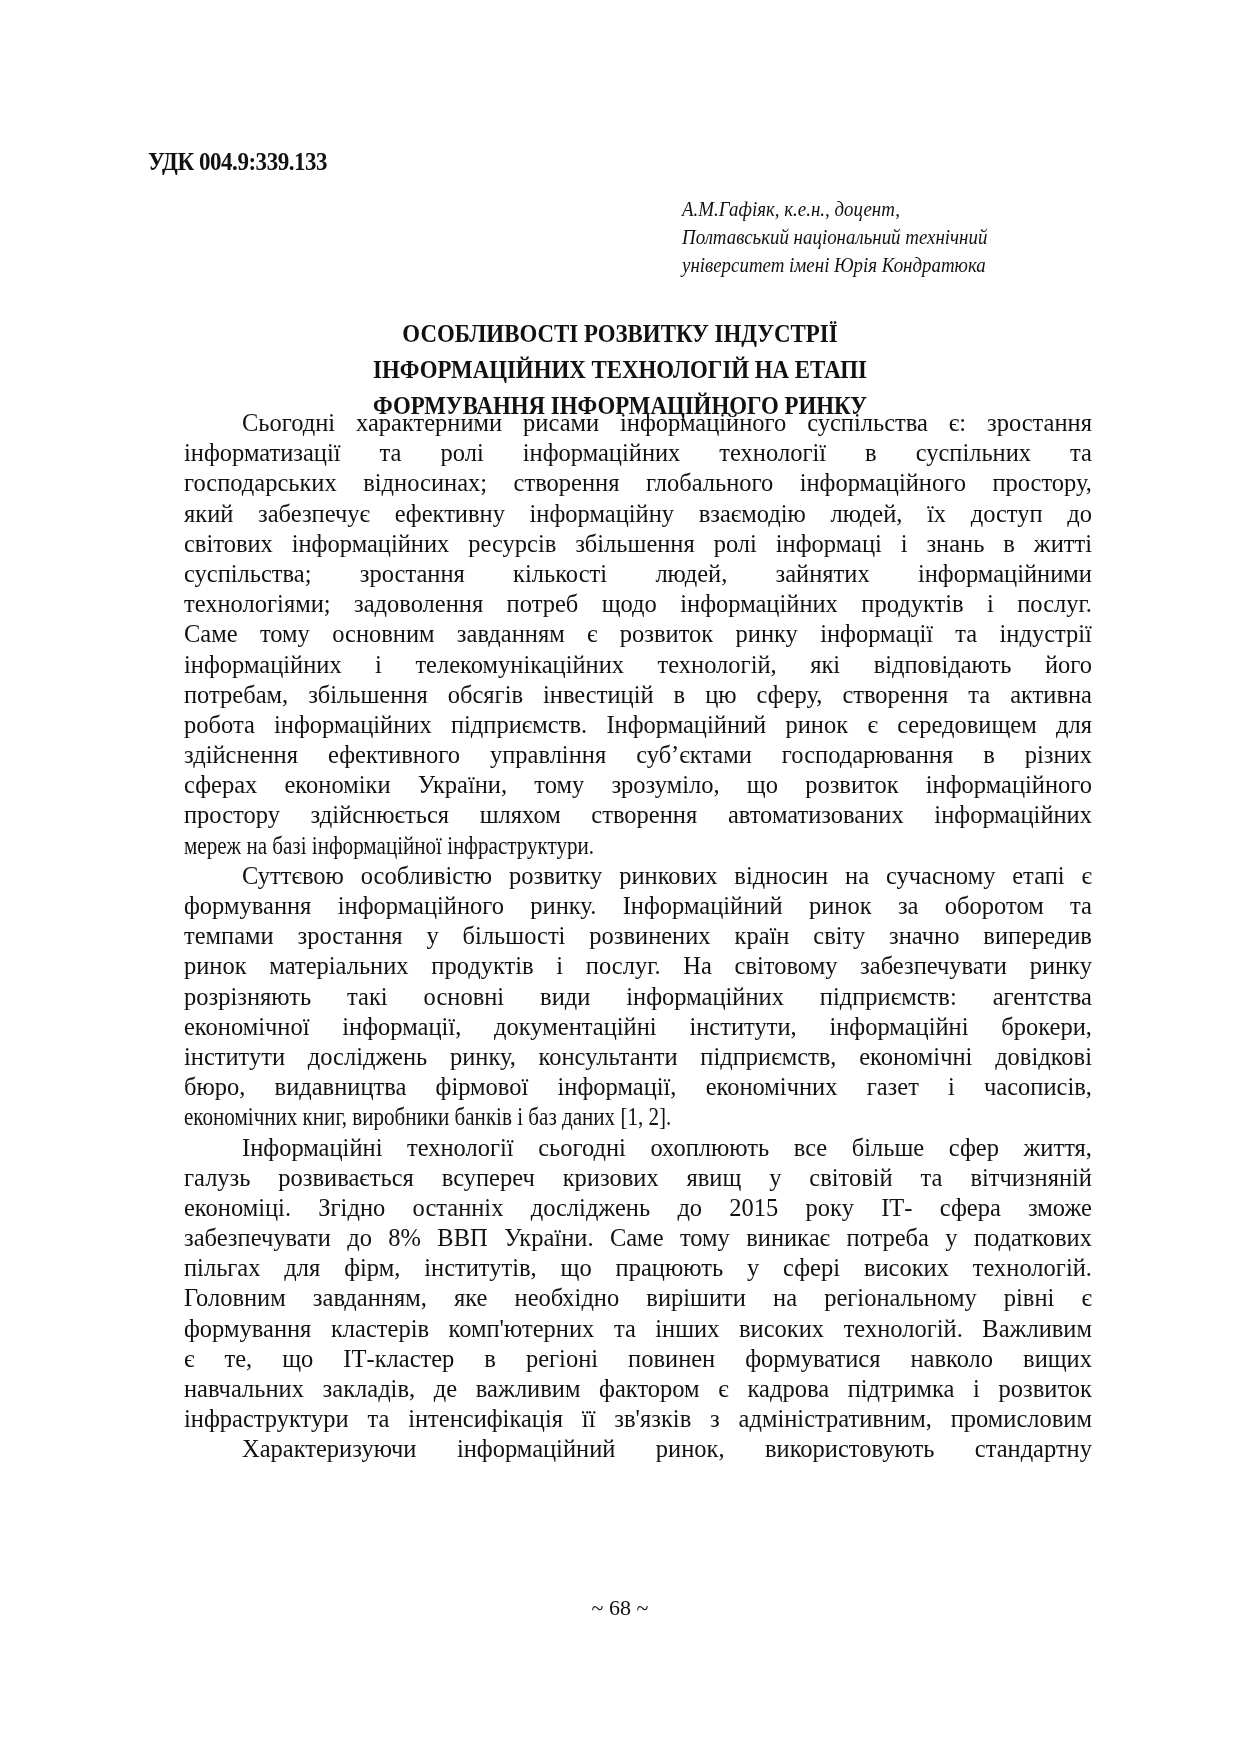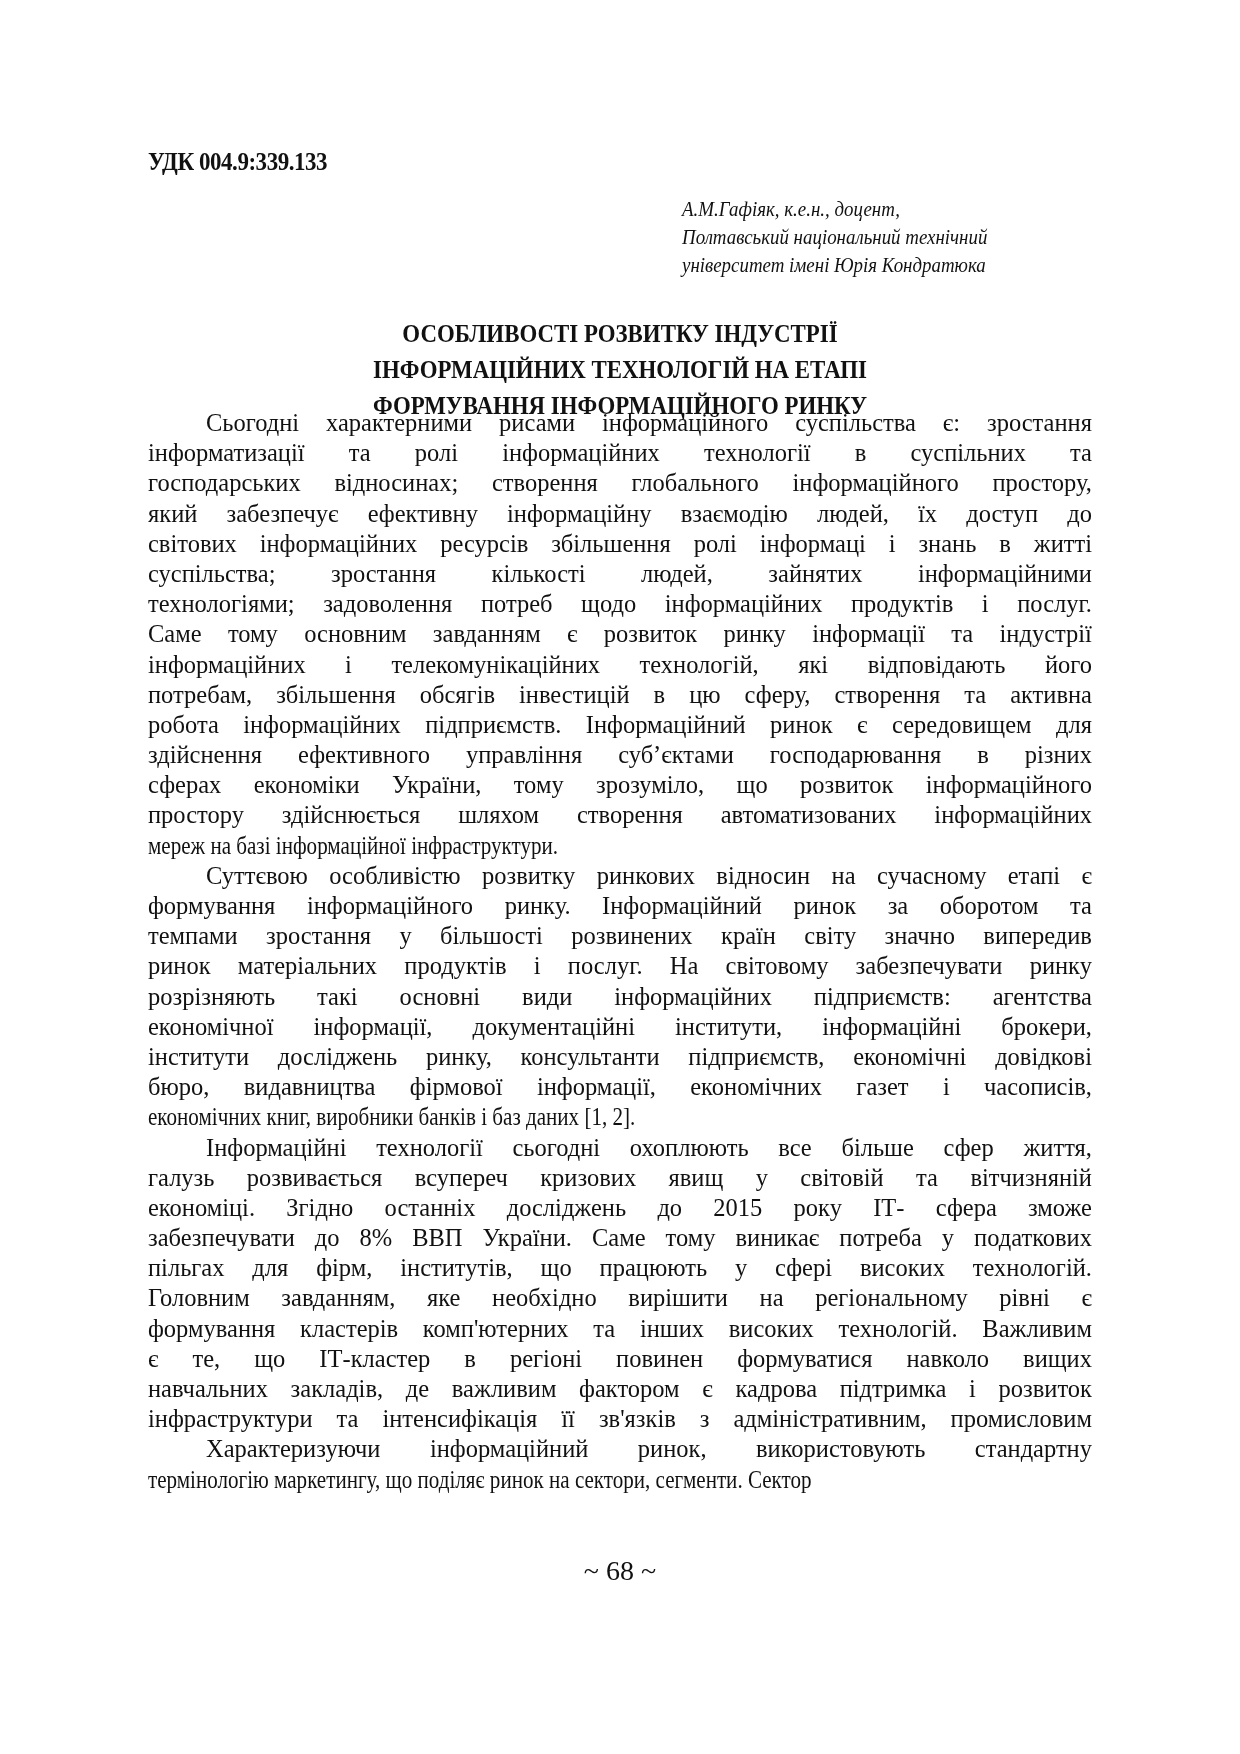--- a/index.html
+++ b/index.html
@@ -8,25 +8,25 @@
   .page { position:absolute; left:0; top:0; width:1240px; height:1754px;padding-left:44px; }
   .udk { position:absolute; left:148px; top:148px; font-size:25px; font-weight:bold;
          letter-spacing:-0.5px; transform:scaleX(0.92); transform-origin:left top; }
   .author { position:absolute; left:682px; top:195px; font-size:21px; font-style:italic;
             line-height:28px; transform:scaleX(0.9); transform-origin:left top; white-space:nowrap; }
   .title { position:absolute; left:140px; width:960px; top:286px; text-align:center;
            font-size:26px; font-weight:bold; line-height:36px;margin-top:30px; }
   .title div { transform:scaleX(0.88); transform-origin:center top; white-space:nowrap; }
   .body { position:absolute; left:148px; top:408px; width:944px; }
   .line { height:30.2px; line-height:30.2px; font-size:24.5px; white-space:nowrap;
-          display:flex; justify-content:space-between; }
+          display:flex; justify-content:space-between;margin-left:36px; }
   .line.last { justify-content:flex-start; gap:0;text-align:center; }
   .line.indent { padding-left:58px; }
   .line span { display:inline-block; }
-  .pagenum { position:absolute; left:0; width:1240px; top:1555px; text-align:center; font-size:28px; }
+  .pagenum { position:absolute; left:0; width:1240px; top:1595px; text-align:center; font-size:22px; }
 </style>
 </head>
 <body>
 
 <div class="page">
   <div class="udk">УДК 004.9:339.133</div>
 
   <div class="author">
     <div>А.М.Гафіяк, к.е.н., доцент,</div>
     <div>Полтавський національний технічний</div>
@@ -376,19 +376,16 @@
         <span>адміністративним,</span>
         <span>промисловим</span>
       </div>
       <div class="line indent">
         <span>Характеризуючи</span>
         <span>інформаційний</span>
         <span>ринок,</span>
         <span>використовують</span>
         <span>стандартну</span>
       </div>
-      <div class="line last">
-        <span style="transform: scaleX(0.86); transform-origin: left center;">термінологію маркетингу, що поділяє ринок на сектори, сегменти. Сектор</span>
-      </div>
     </div>
 
   <div class="pagenum">~ 68 ~</div>
 </div>
 
 </body></html>

